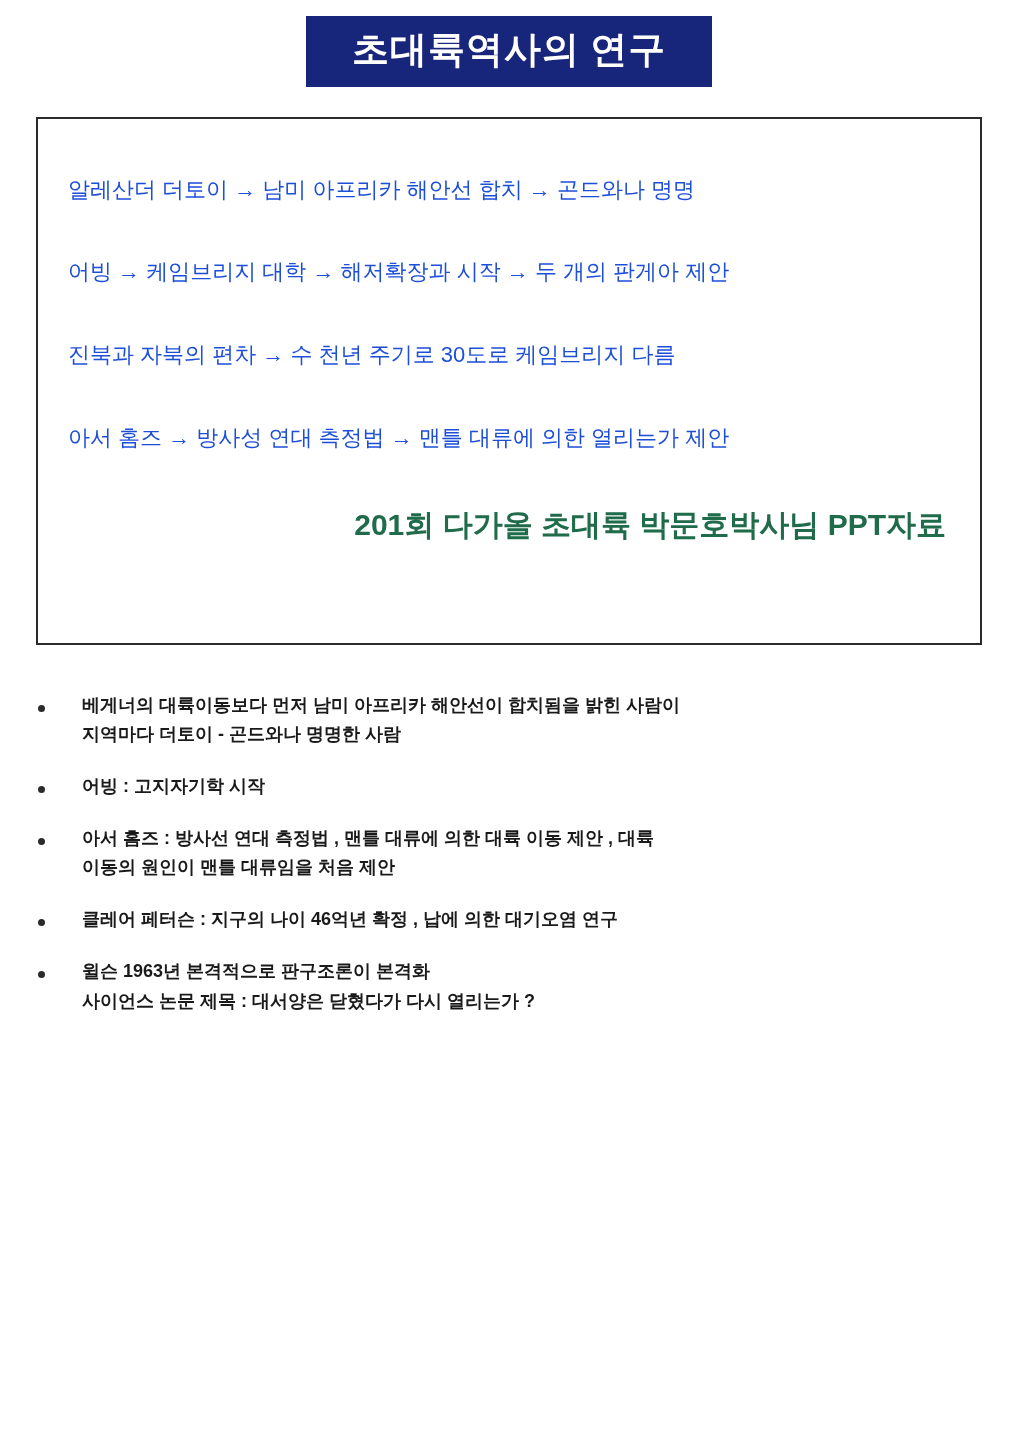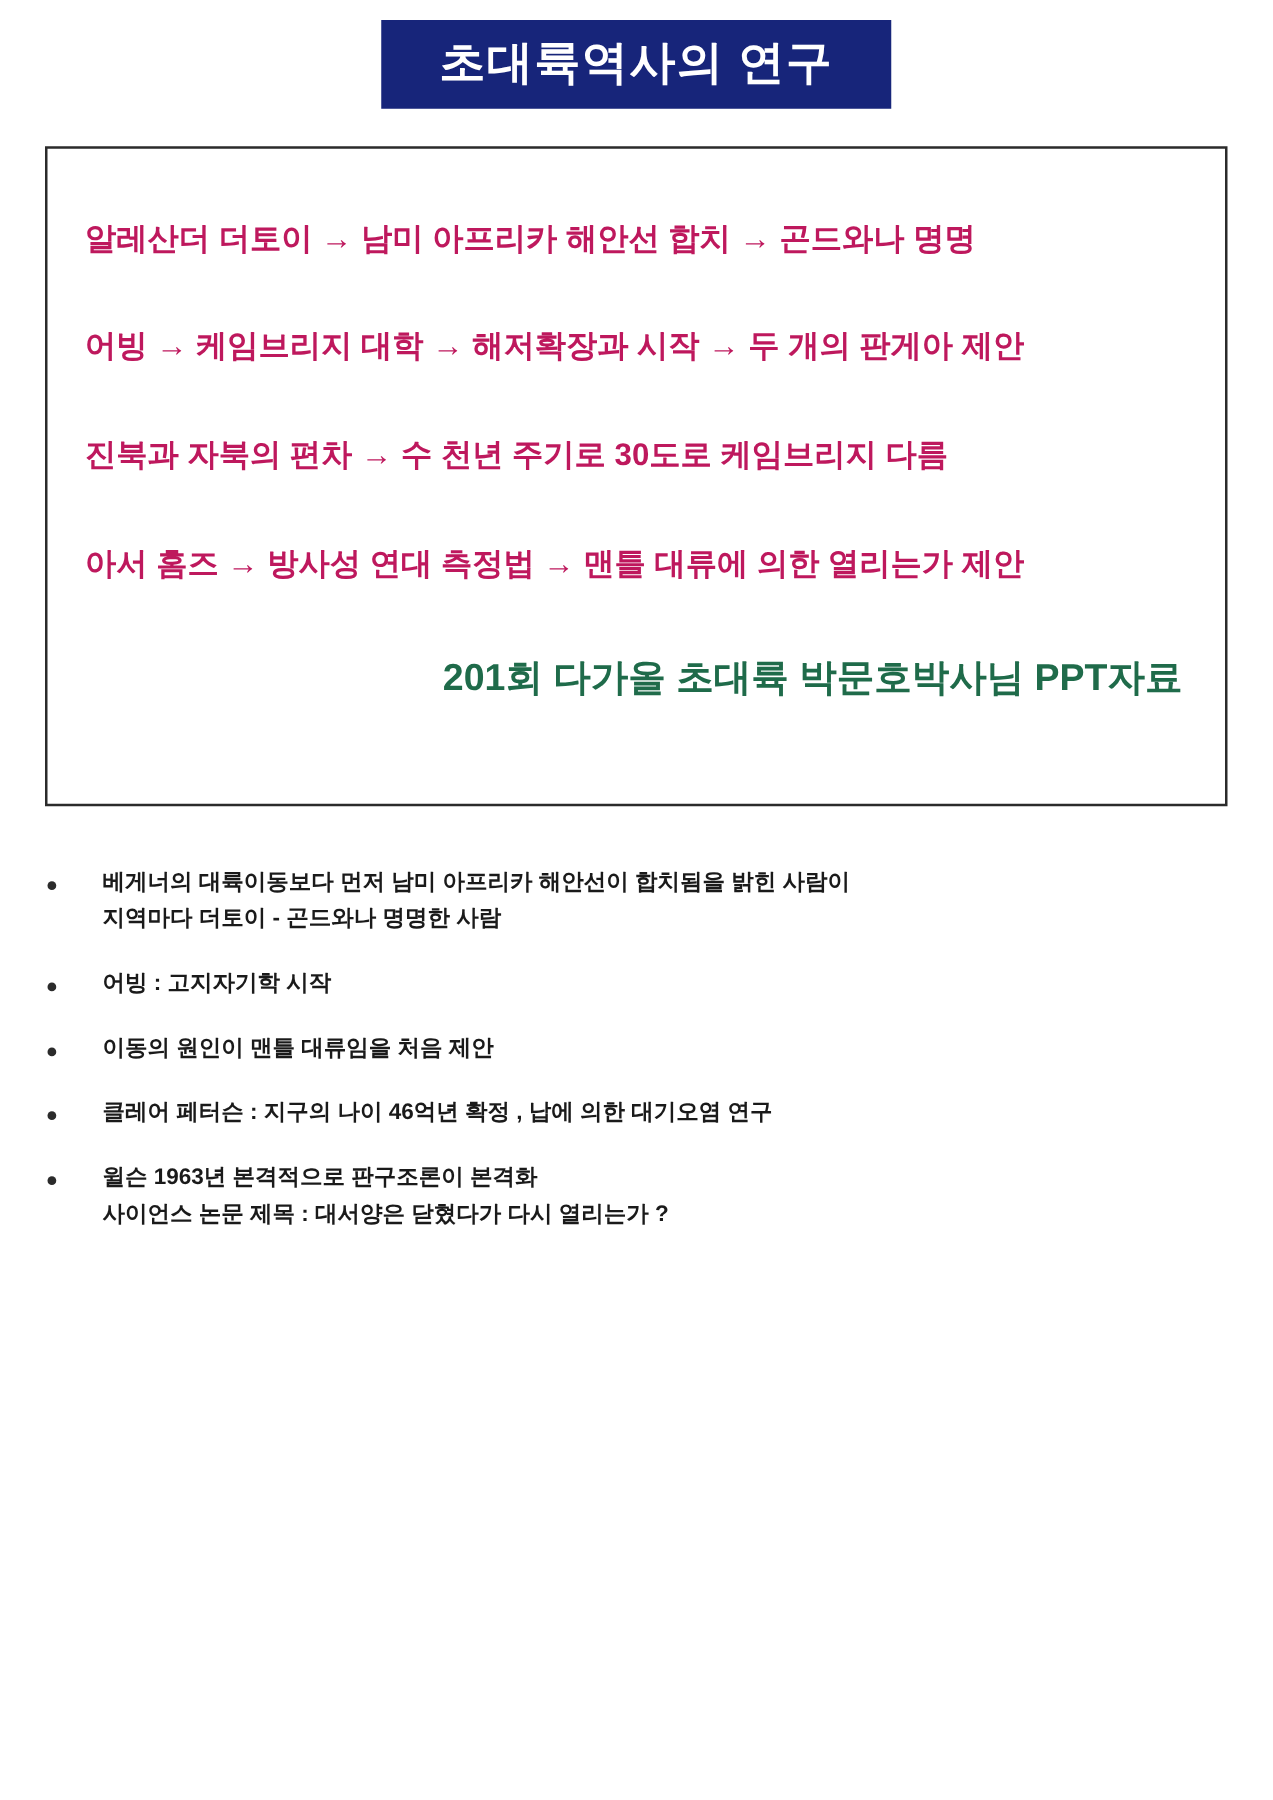--- a/index.html
+++ b/index.html
@@ -26,35 +26,36 @@
   }
   .title-banner {
     background: #17257a;
     color: #ffffff;
     font-size: 37px;
     font-weight: bold;
     letter-spacing: 1px;
     padding: 14px 46px 16px 46px;
     text-align: left;
     line-height: 1.1;
+    font-family: Liberation Serif, serif;
   }
 
   
   .summary-box {
     margin: 30px 36px 0 36px;
     border: 2px solid #2b2b2b;
     box-sizing: border-box;
     height: 528px;
     padding: 56px 30px 20px 30px;
     position: relative;
   }
   .summary-line {
-    font-size: 25px;
-    font-weight: bold;
-    color: #be185d;
+    font-size: 22px;
+    font-weight: normal;
+    color: #1d4ed8;
     line-height: 1.35;
     margin-bottom: 53px;
     white-space: nowrap;
   }
   .summary-line:last-of-type {
     margin-bottom: 0;
   }
   .credit-line {
     text-align: right;
     font-size: 30px;
@@ -115,20 +116,21 @@
     <span class="dot"></span>
     <div class="bullet-line">베게너의 대륙이동보다 먼저 남미 아프리카 해안선이 합치됨을 밝힌 사람이</div>
     <div class="bullet-line cont">지역마다 더토이   -  곤드와나 명명한 사람</div>
   </li>
   <li class="bullet-item">
     <span class="dot"></span>
     <div class="bullet-line">어빙 : 고지자기학 시작</div>
   </li>
   <li class="bullet-item">
     <span class="dot"></span>
+    <div class="bullet-line">아서 홈즈  : 방사선 연대 측정법 , 맨틀 대류에 의한 대륙 이동 제안 , 대륙</div>
     <div class="bullet-line cont">이동의 원인이 맨틀 대류임을 처음 제안</div>
   </li>
   <li class="bullet-item">
     <span class="dot"></span>
     <div class="bullet-line">클레어 페터슨 :  지구의 나이 46억년 확정 , 납에 의한 대기오염 연구</div>
   </li>
   <li class="bullet-item">
     <span class="dot"></span>
     <div class="bullet-line">윌슨 1963년  본격적으로 판구조론이 본격화</div>
     <div class="bullet-line cont">사이언스 논문 제목 : 대서양은 닫혔다가 다시 열리는가 ?</div>

